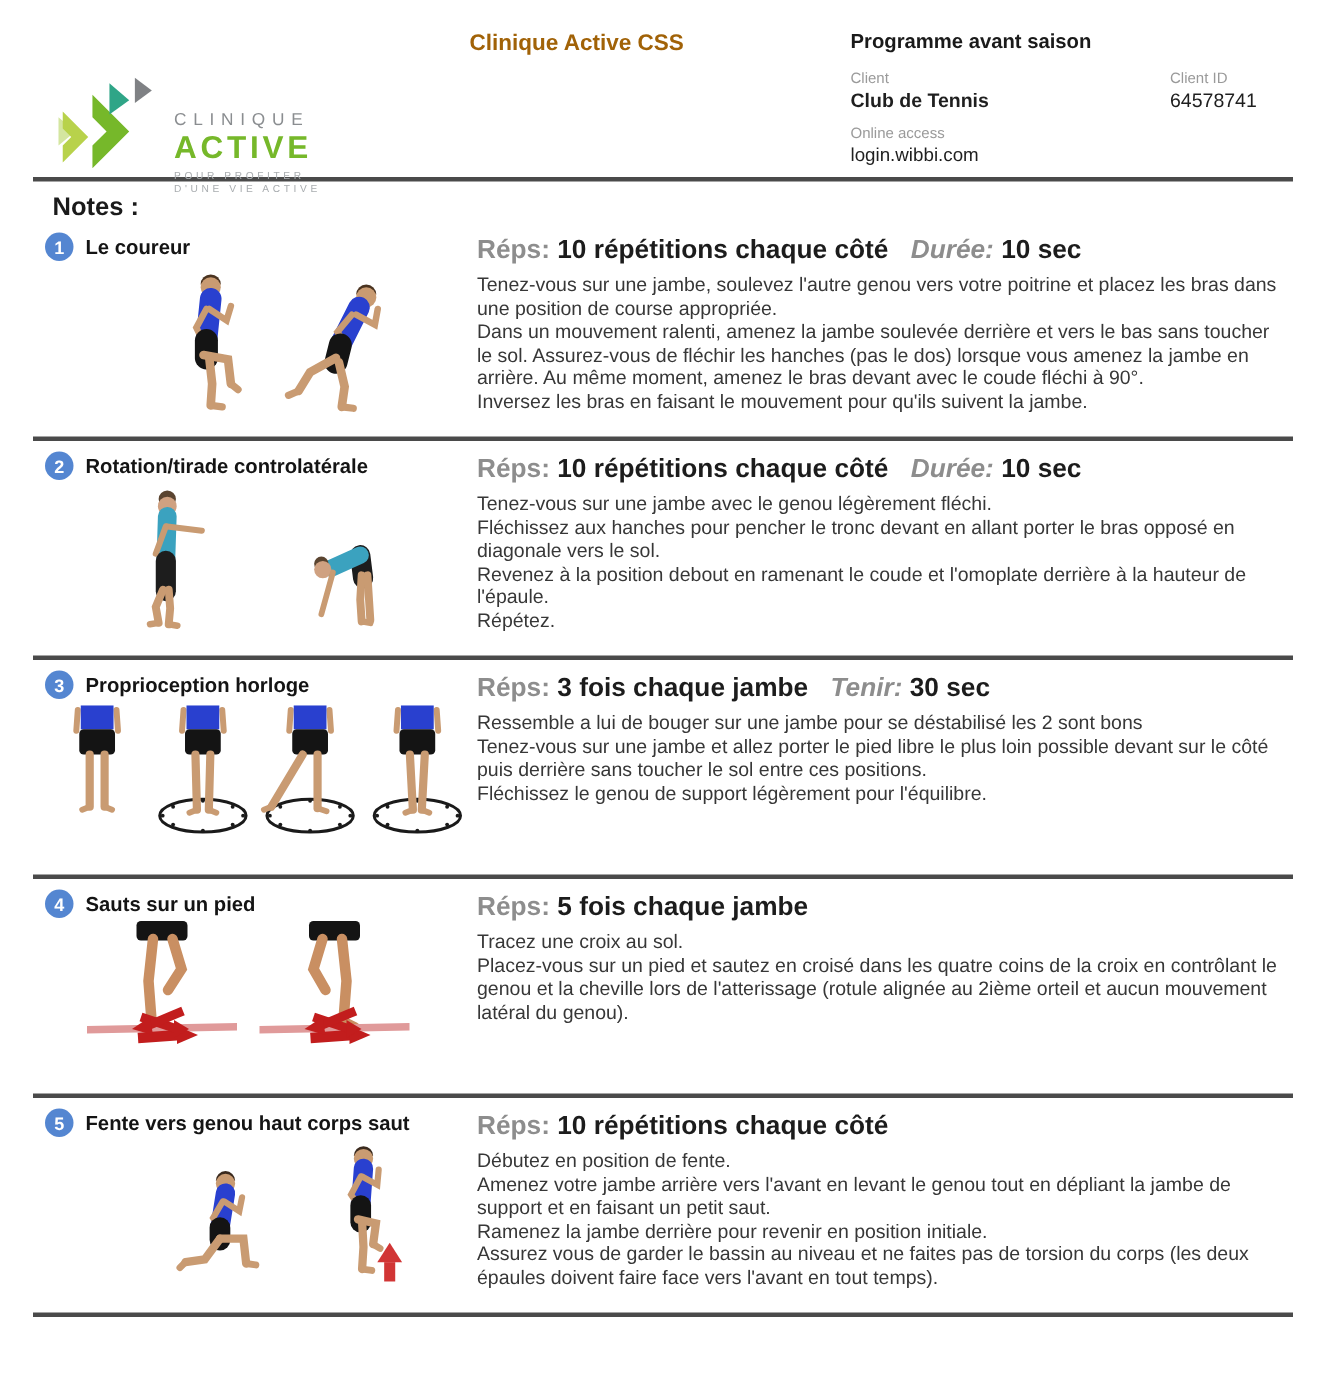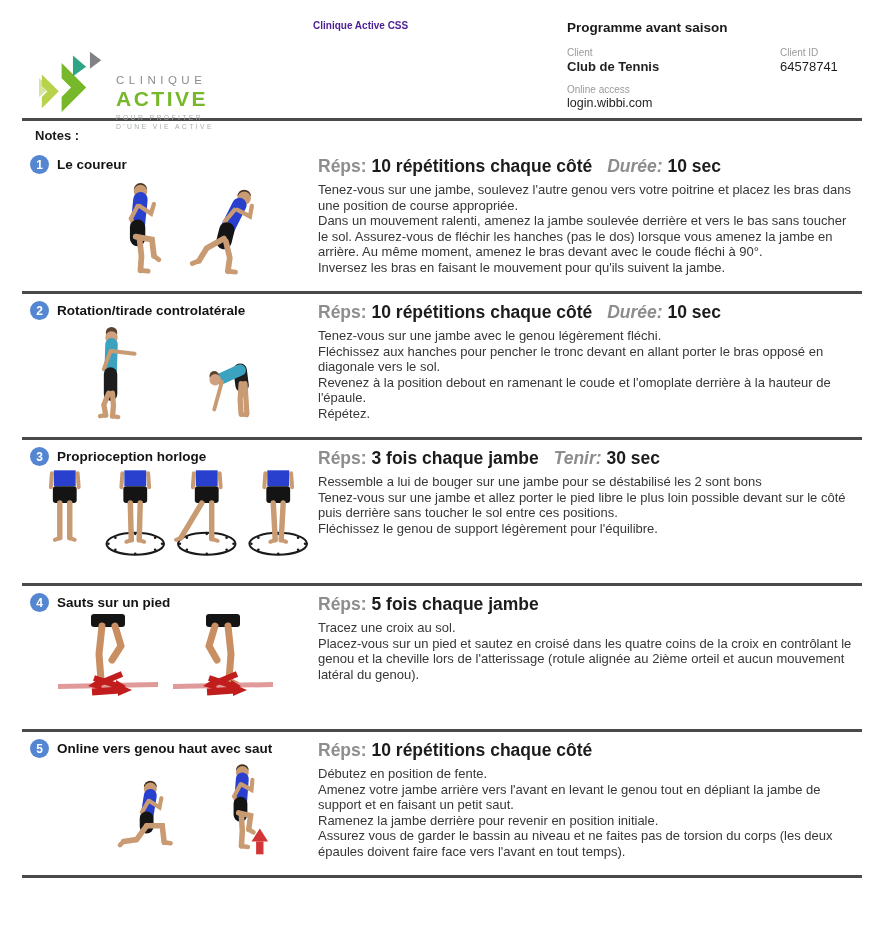--- a/index.html
+++ b/index.html
@@ -9,32 +9,32 @@
     font-family: "Liberation Sans", "DejaVu Sans", sans-serif; color: #222;
     margin: 0 auto; overflow: hidden;
   }
   
   .hdr { position: relative; height: 118px; }
   .logo { position: absolute; left: 38px; top: 30px; display: flex; align-items: center; gap: 10px; }
   .logo-text { display: flex; flex-direction: column; }
   .brand-top { font-size: 11.5px; letter-spacing: 4.5px; color: #8a8d90; font-weight: 400; margin-top: 44px; }
   .brand-main { font-size: 21px; letter-spacing: 2.5px; color: #76b82a; font-weight: bold; margin: 1px 0 3px; }
   .brand-tag { font-size: 6.8px; letter-spacing: 2.4px; color: #a9adb0; line-height: 8.5px; }
-  .doc-title { position: absolute; left: 313px; top: 20px; font-size: 10px; font-weight: bold; color: #4c1d95; }
+  .doc-title { position: absolute; left: 313px; top: 20px; font-size: 15px; font-weight: bold; color: #a16207; }
   .prog { position: absolute; left: 567px; top: 20px; width: 300px; }
   .prog-title { font-size: 13.5px; font-weight: bold; color: #1a1a1a; }
   .client-grid { display: grid; grid-template-columns: 176px 1fr; margin-top: 12px; gap: 37px; }
   .lbl { font-size: 10px; color: #9a9a9a; margin-bottom: 1px; }
   .val { font-size: 13px; color: #1f1f1f; }
   .val.bold { font-weight: bold; }
   .online { margin-top: 10px; }
   .online .val { font-size: 12.5px; }
   
   .rule { margin: 0 22px; border-top: 3px solid #4a4a4a; }
-  .notes { margin: 0 22px; padding: 7px 0 4px 13px; font-size: 13px; font-weight: bold; color: #1a1a1a; height: 27px; }
+  .notes { margin: 0 22px; padding: 7px 0 4px 13px; font-size: 17px; font-weight: bold; color: #1a1a1a; height: 27px; }
   
   .exercise {
     margin: 0 22px; height: 146px; border-bottom: 3px solid #4a4a4a;
     display: grid; grid-template-columns: 296px 1fr; padding-top: 7px;
   }
   .ex-head { display: flex; align-items: center; padding-left: 8px; }
   .badge {
     width: 19px; height: 19px; border-radius: 50%; background: #5486d1; color: #fff;
     font-size: 12px; font-weight: bold; display: inline-flex; align-items: center;
     justify-content: center; margin-right: 8px; flex: 0 0 19px;
@@ -333,21 +333,21 @@
       </div>
       <div class="desc">Tracez une croix au sol.
 Placez-vous sur un pied et sautez en croisé dans les quatre coins de la croix en contrôlant le genou et la cheville lors de l'atterissage (rotule alignée au 2ième orteil et aucun mouvement latéral du genou).</div>
     </div>
   </section>
 
   <section class="exercise">
     <div>
       <div class="ex-head">
         <span class="badge">5</span>
-        <span class="ex-title">Online vers genou haut avec saut</span>
+        <span class="ex-title">Fente vers genou haut corps saut</span>
       </div>
       <div class="ex-img" style="margin-left:40px">
         <svg width="230" height="104" viewBox="0 0 250 112">
 
           <path d="M89 29 a7 7 0 0 1 14 0" fill="#3a2a1e"></path>
           <circle cx="96" cy="31" r="7" fill="#c99b72"></circle>
           <line x1="96" y1="38" x2="92" y2="63" stroke="#2940cf" stroke-width="14" stroke-linecap="round"></line>
           <polyline class="skin" points="95,44 106,51 108,41" stroke-width="4.5"></polyline>
           <polyline class="skin" points="94,44 87,56 91,62" stroke-width="4.5"></polyline>
           <line x1="92" y1="63" x2="92" y2="72" stroke="#141414" stroke-width="15" stroke-linecap="round"></line>

